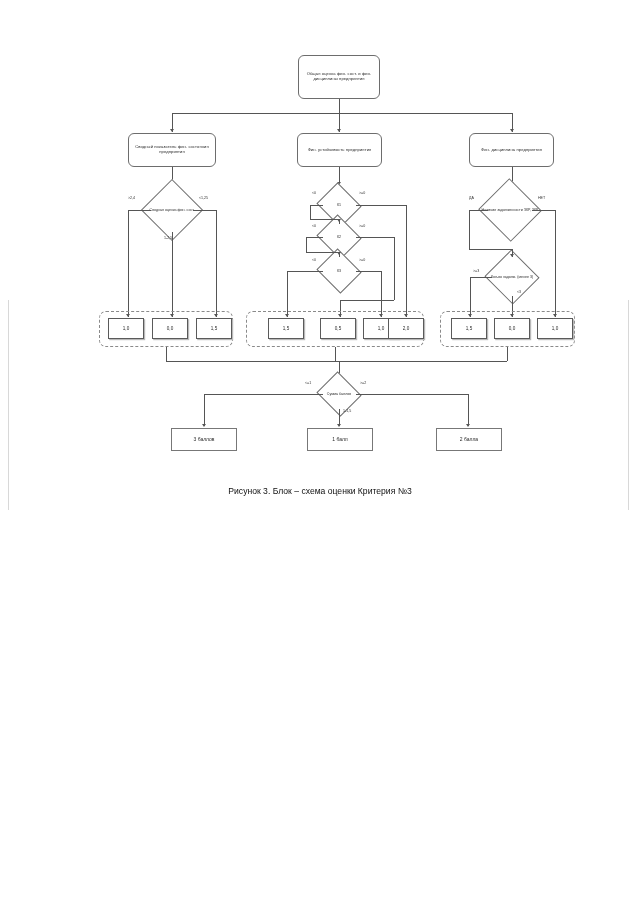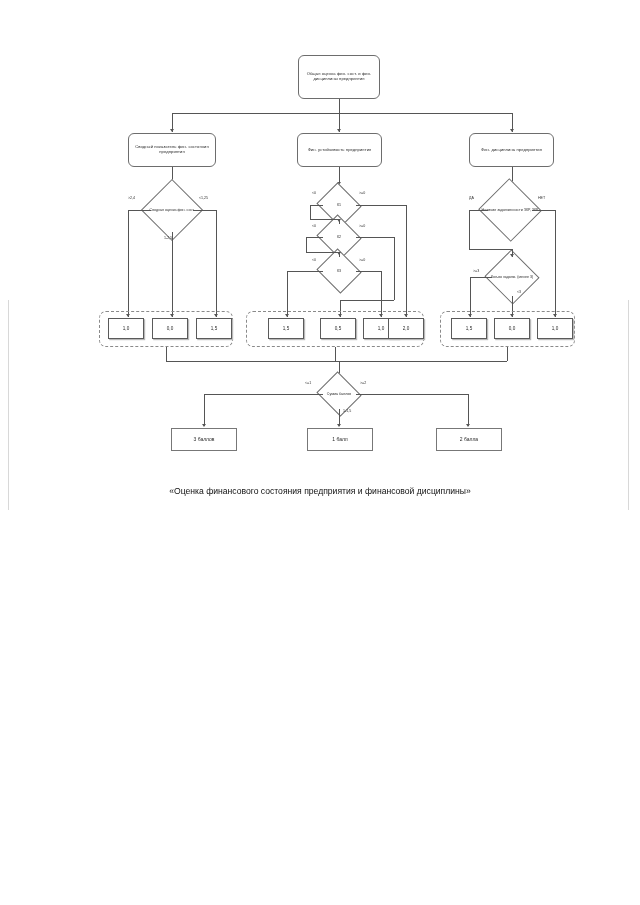--- a/index.html
+++ b/index.html
@@ -276,14 +276,14 @@
   <div class="node obox" style="left:307px;top:428px;width:66px;height:23px;">
     <span>1 балл</span>
     </div>
   <div class="node obox" style="left:436px;top:428px;width:66px;height:23px;">
     <span>2 балла</span>
     </div>
 
 </div>
 
 <div id="caption">
-  <div class="cl">«Оценка финансового состояния предприятия и финансовой дисциплины»</div>
+  <div class="cl">Рисунок 3. Блок – схема оценки Критерия №3</div>
 </div>
 
 </body></html>

